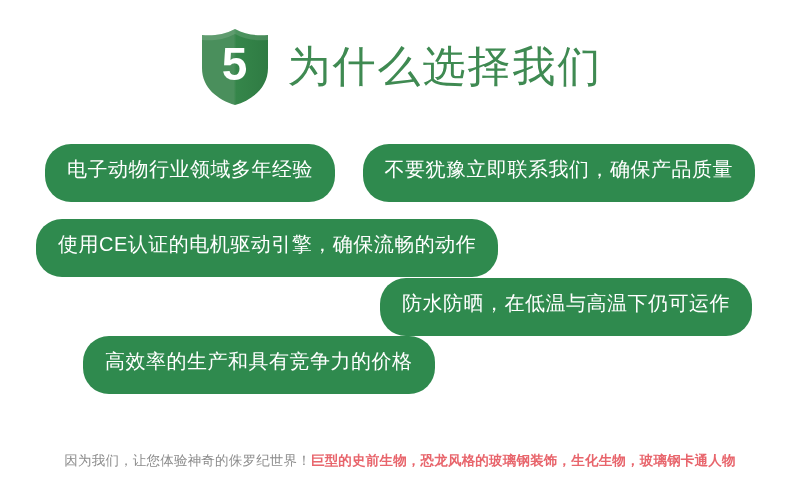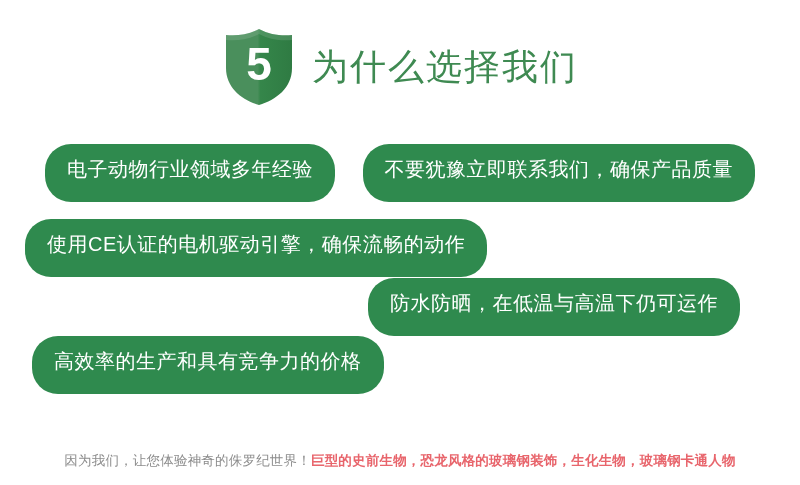--- a/index.html
+++ b/index.html
@@ -55,21 +55,21 @@
     color: #ffffff;
     font-size: 46px;
     font-weight: bold;
     line-height: 1;
     letter-spacing: 0px;
     padding-bottom: 6px;
     box-sizing: border-box;
   }
   .header-title {
     color: #3f8a52;
-    font-size: 36px;
+    font-size: 43px;
     line-height: 1.1;
     font-weight: normal;
     letter-spacing: 2px;
     white-space: nowrap;
   }
 
   
   .pills {
     position: absolute;
     left: 0;
@@ -87,23 +87,23 @@
   .pill-row.row1 { top: 26px; }
   .pill-row.row2 { top: 101px; }
   .pill-row.row3 { top: 160px; }
   .pill-row.row4 { top: 218px; }
 
   .pill-row.left    { justify-content: flex-start; }
   .pill-row.right   { justify-content: flex-end; }
   .pill-row.spread  { justify-content: space-between; }
 
   .pill-row.row1 { padding: 0 45px; box-sizing: border-box; }
-  .pill-row.row2 { padding-left: 25px; box-sizing: border-box; }
-  .pill-row.row3 { padding-right: 60px; box-sizing: border-box; }
-  .pill-row.row4 { padding-left: 32px; box-sizing: border-box; align-items: center; }
+  .pill-row.row2 { padding-left: 36px; box-sizing: border-box; }
+  .pill-row.row3 { padding-right: 48px; box-sizing: border-box; }
+  .pill-row.row4 { padding-left: 83px; box-sizing: border-box; align-items: center; }
 
   .pill {
     background: #2f8a4e;
     color: #ffffff;
     border-radius: 26px;
     height: 58px;
     line-height: 50px;
     padding: 0 22px;
     font-size: 20px;
     white-space: nowrap;

